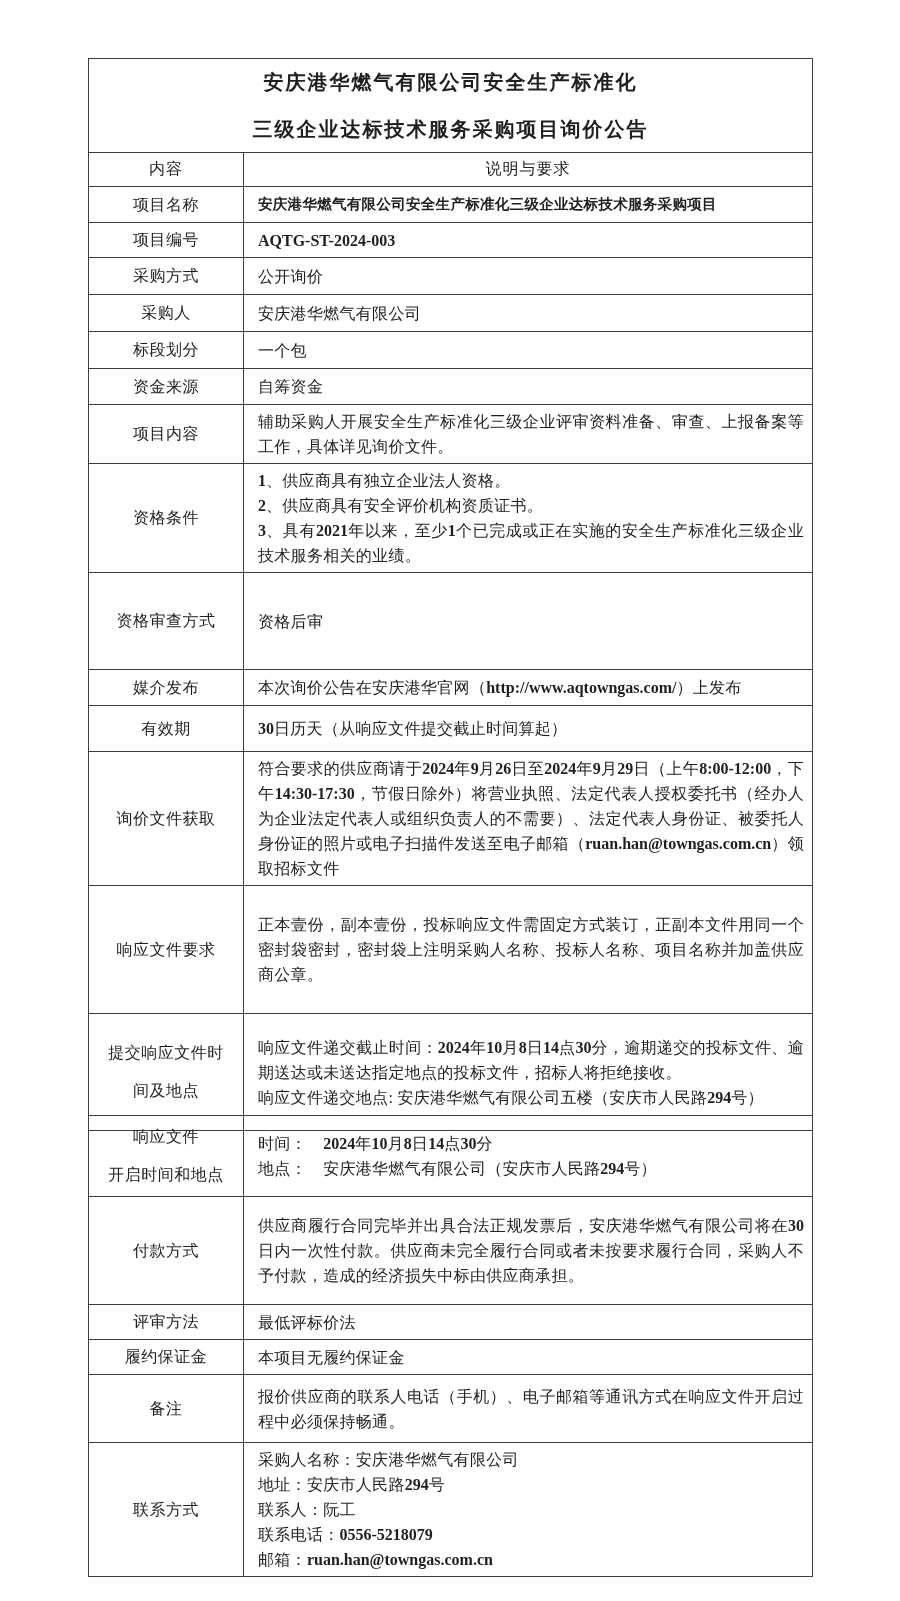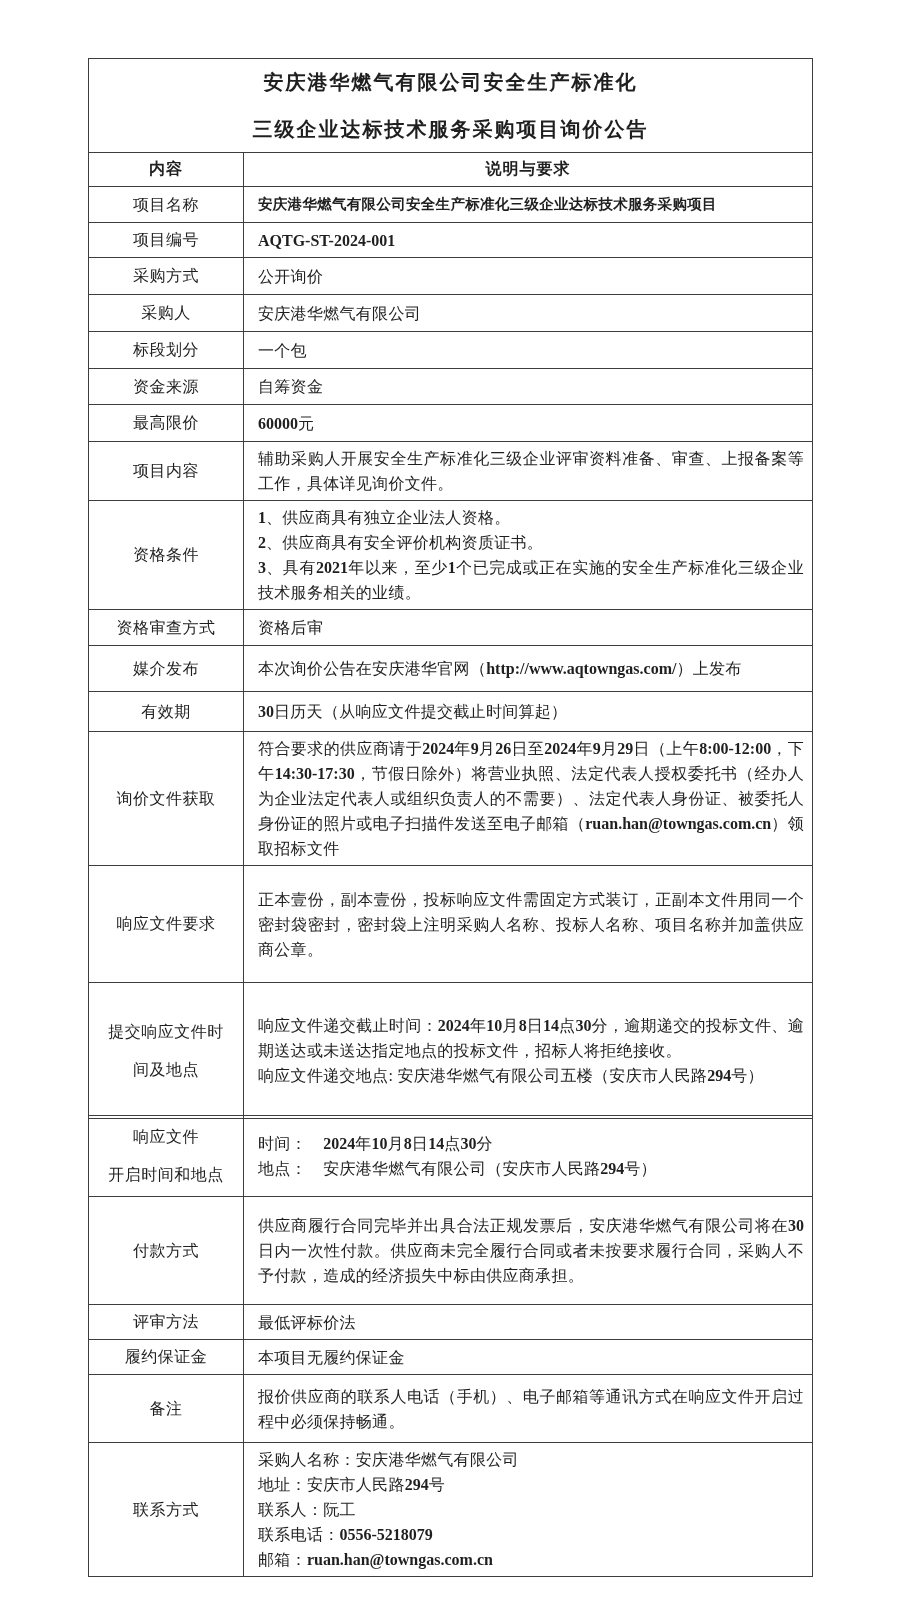--- a/index.html
+++ b/index.html
@@ -29,21 +29,21 @@
   col.c2 { width: 569px; }
 
   
   #t1 thead tr.title-row { height: 94px; }
   .title-cell { text-align: center; font-weight: bold; font-size: 20px; letter-spacing: 2px; }
   .title-cell .t-line { line-height: 1.1; }
   .title-cell .t-line + .t-line { margin-top: 25px; }
 
   
   #t1 thead tr.head-row { height: 34px; }
-  .head-cell { font-weight: bold; font-size: 16px; text-align: center; letter-spacing: 1px; }
+  .head-cell { font-weight: normal; font-size: 16px; text-align: center; letter-spacing: 1px; }
 
   
   .cell-label { text-align: center; font-size: 16px; letter-spacing: 0.5px; padding: 2px 4px; }
   .cell-label .lab-line { line-height: 30px; }
   .cell-label.multi .lab-line { line-height: 38px; }
   .cell-value { font-size: 16px; letter-spacing: 0.3px; padding: 4px 8px 4px 14px; }
   .cell-value div { line-height: 25px; text-align: justify; }
   .cell-value.v-bold div { font-weight: bold; }
   .cell-value.v-small div { font-size: 14.5px; }
   b.lat { font-weight: bold; letter-spacing: 0; }
@@ -100,21 +100,21 @@
         </td>
         <td class="cell-value v-bold v-small">
           <div>安庆港华燃气有限公司安全生产标准化三级企业达标技术服务采购项目</div>
         </td>
       </tr>
       <tr>
         <td class="cell-label">
           <div class="lab-line">项目编号</div>
         </td>
         <td class="cell-value">
-          <div><b class="lat">AQTG-ST-2024-001</b></div>
+          <div><b class="lat">AQTG-ST-2024-003</b></div>
         </td>
       </tr>
       <tr>
         <td class="cell-label">
           <div class="lab-line">采购方式</div>
         </td>
         <td class="cell-value">
           <div>公开询价</div>
         </td>
       </tr>
@@ -133,28 +133,20 @@
         <td class="cell-value">
           <div>一个包</div>
         </td>
       </tr>
       <tr>
         <td class="cell-label">
           <div class="lab-line">资金来源</div>
         </td>
         <td class="cell-value">
           <div>自筹资金</div>
-        </td>
-      </tr>
-      <tr>
-        <td class="cell-label">
-          <div class="lab-line">最高限价</div>
-        </td>
-        <td class="cell-value">
-          <div><b class="lat">60000</b>元</div>
         </td>
       </tr>
       <tr>
         <td class="cell-label">
           <div class="lab-line">项目内容</div>
         </td>
         <td class="cell-value">
           <div>辅助采购人开展安全生产标准化三级企业评审资料准备、审查、上报备案等工作，具体详见询价文件。</div>
         </td>
       </tr>

